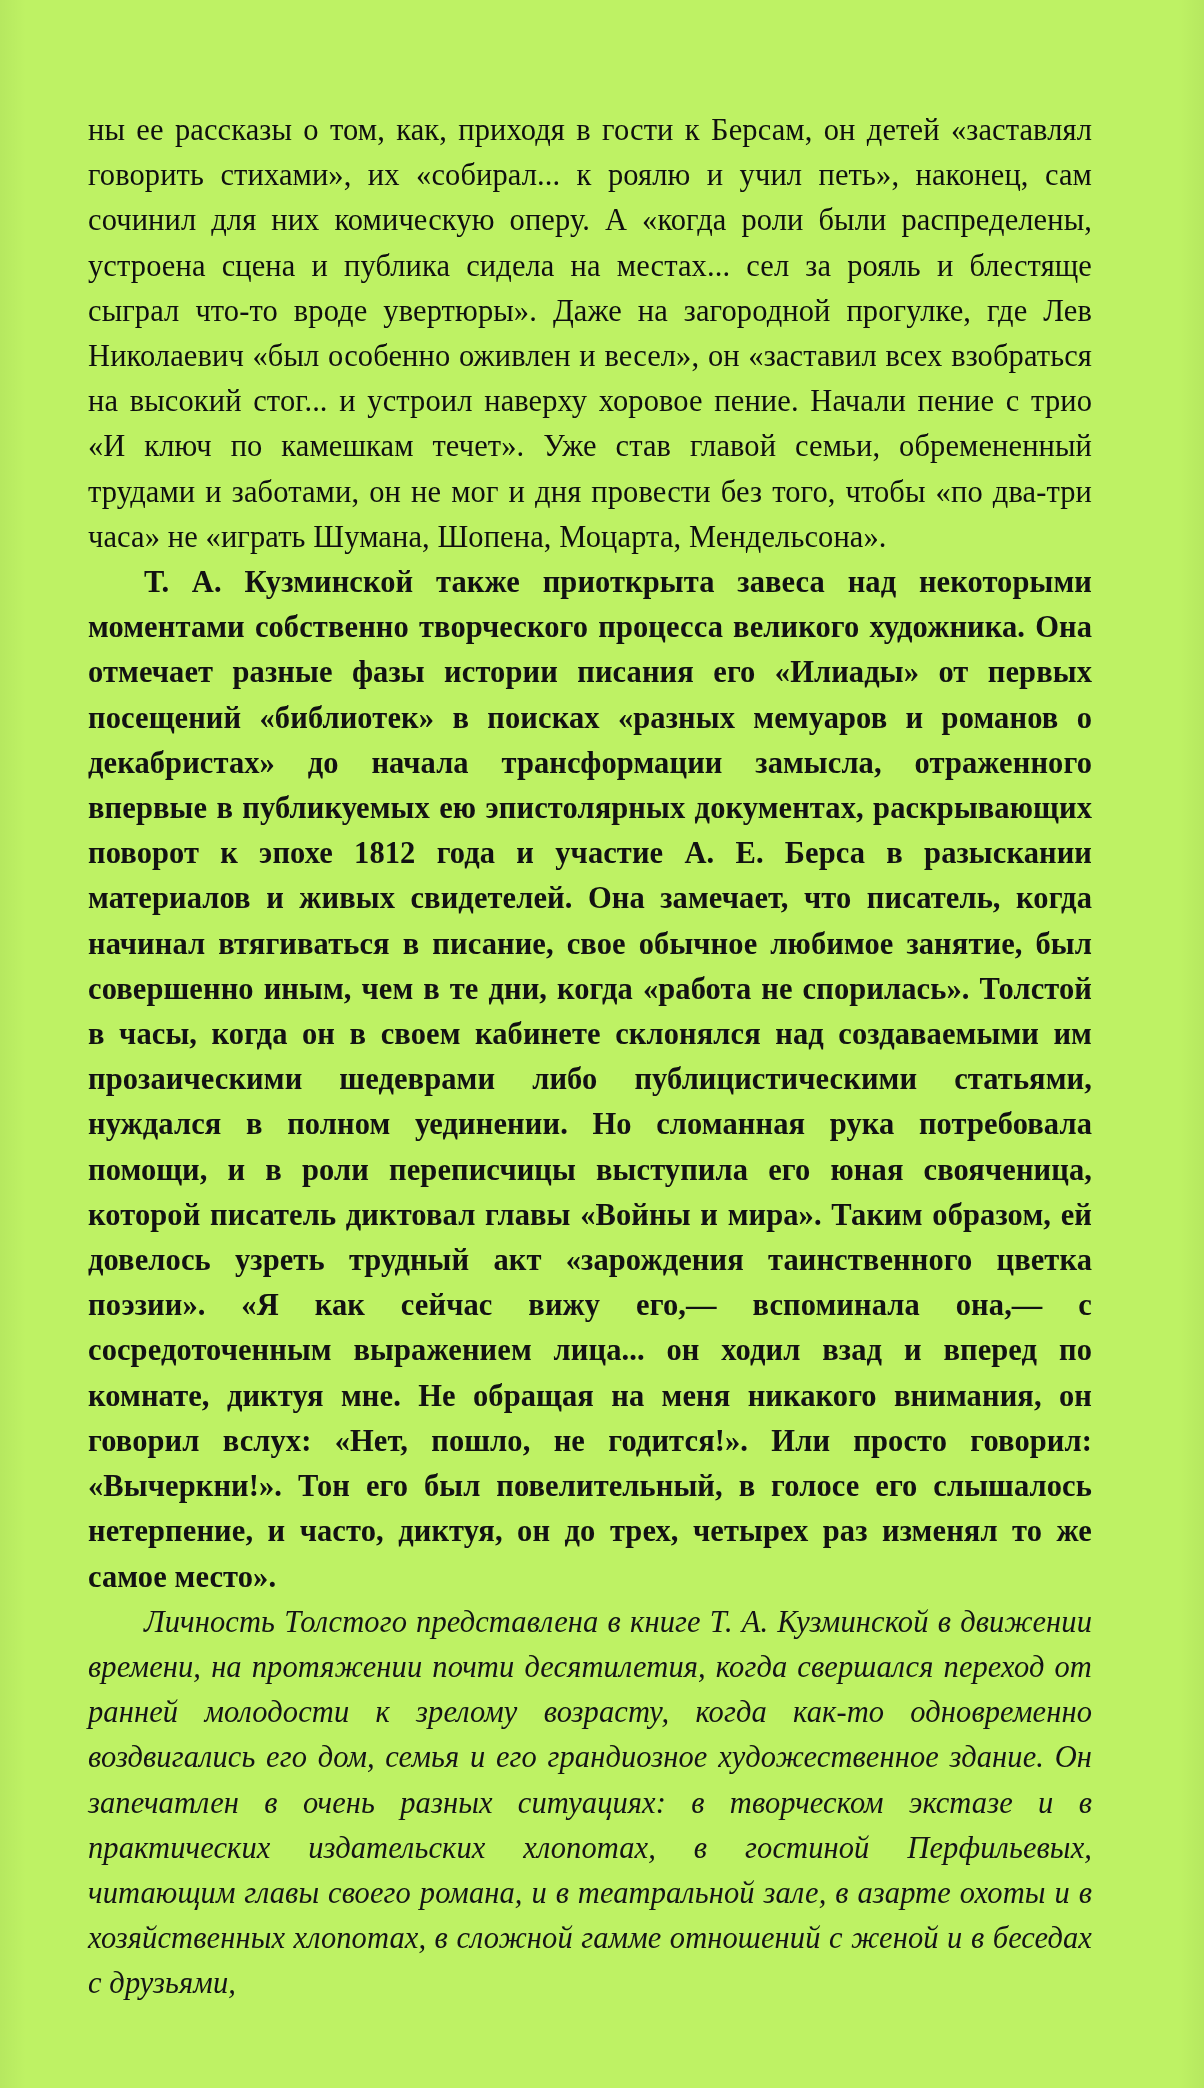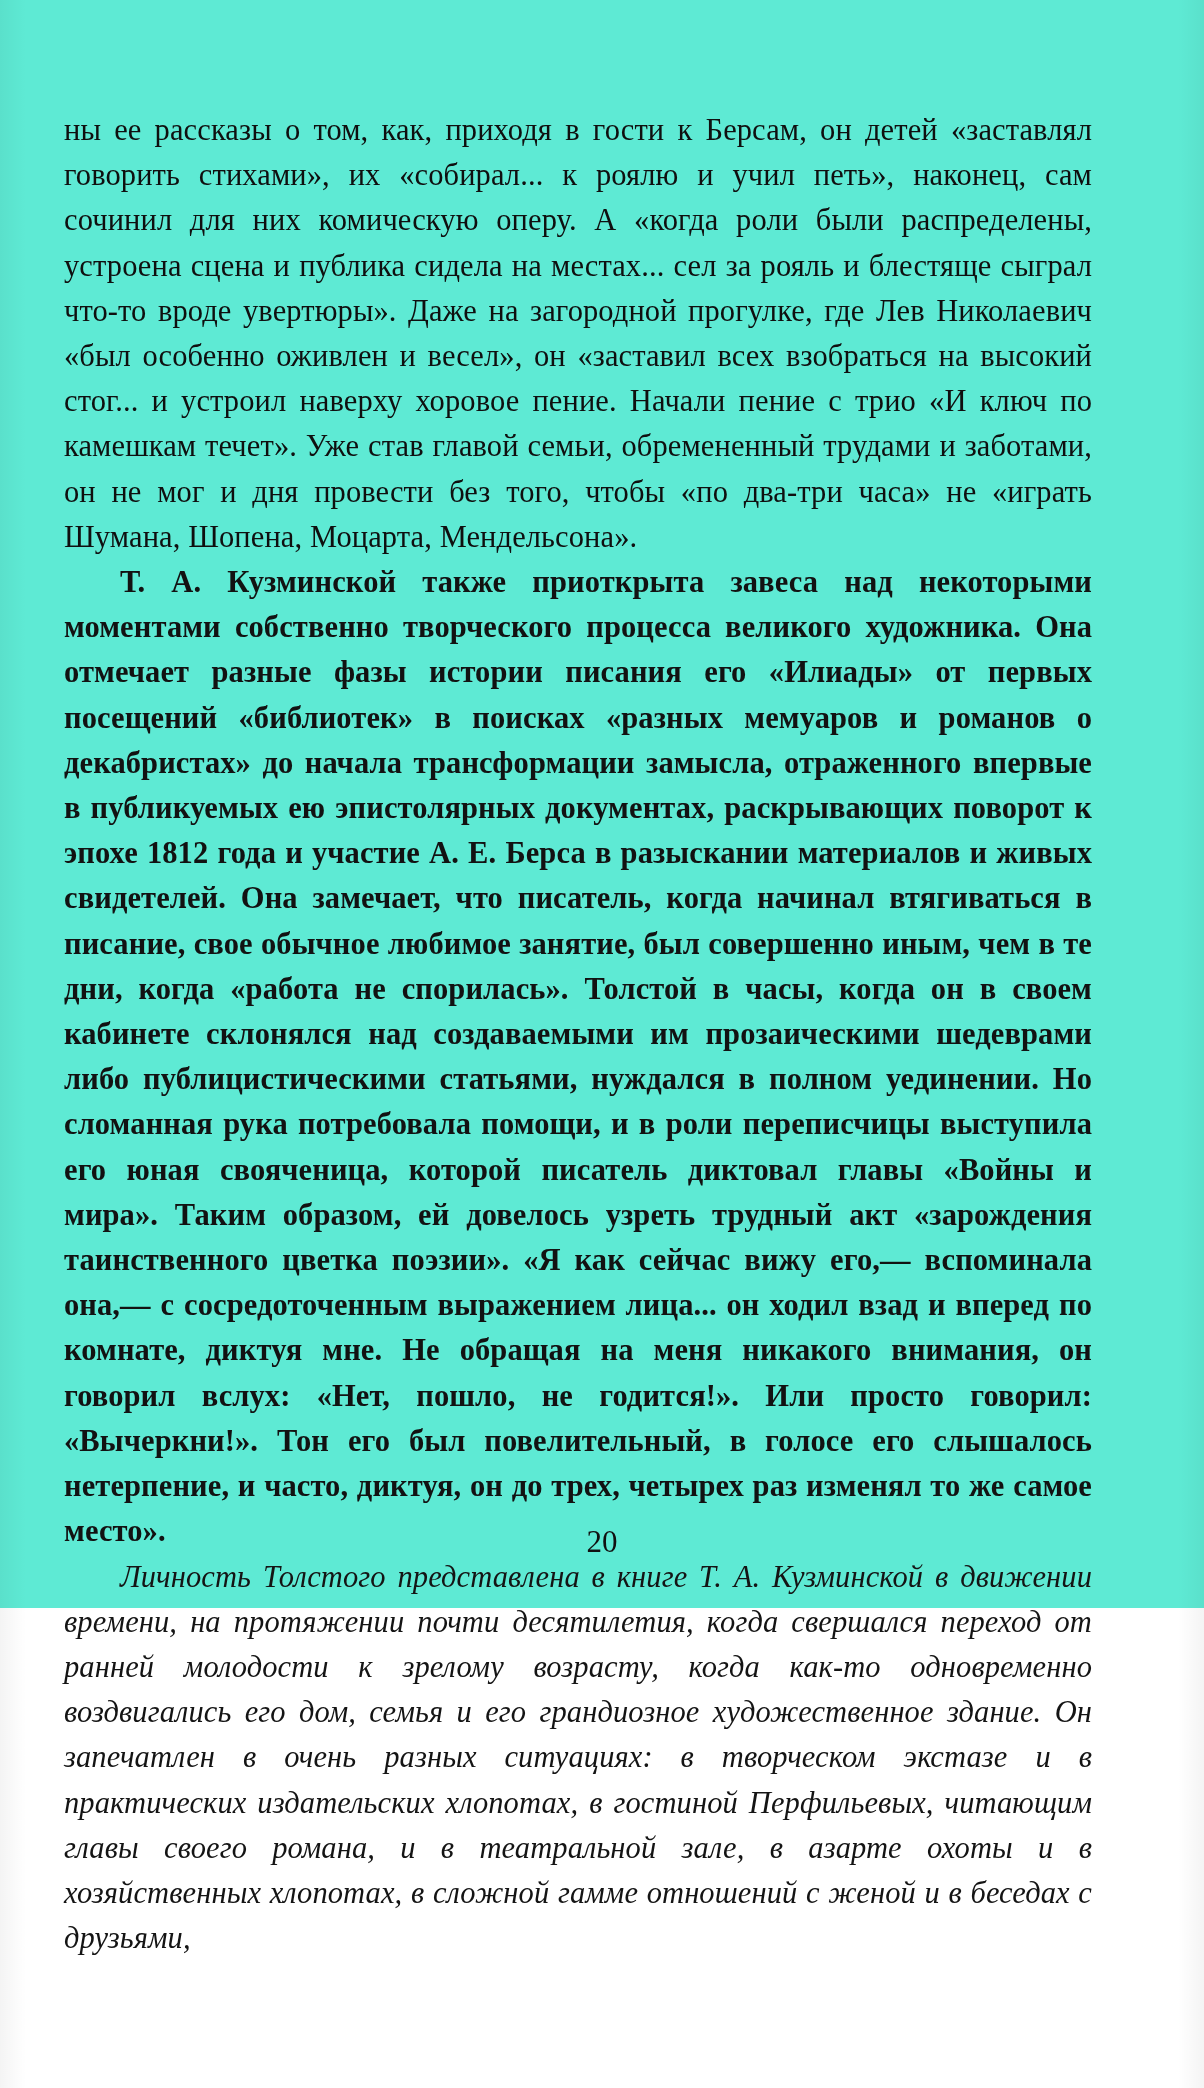--- a/index.html
+++ b/index.html
@@ -10,25 +10,25 @@
   body {
     width: 1204px;
     height: 2088px;
     font-family: "Liberation Serif", "DejaVu Serif", serif;
     color: #1a1a1a;
     position: relative;
     overflow: hidden;
   }
   .page {
     width: 1204px;
-    height: 1608px;
+    height: 2088px;
     box-sizing: border-box;
-    padding: 108px 112px 40px 64px;
+    padding: 108px 112px 40px 88px;
     position: relative;
-    background: #5eead4;
+    background: #bef264;
   }
   .text-block {
     font-size: 30.5px;
     line-height: 45.2px;
     text-align: justify;
     text-justify: inter-word;
     color: #111111;
     letter-spacing: 0.1px;
   }
   .para {
@@ -78,14 +78,13 @@
 <div class="page">
   <div class="edge-shade-left"></div>
   <div class="edge-shade-right"></div>
 
   <div class="text-block">
     <p class="para first">ны ее рассказы о том, как, приходя в гости к Берсам, он детей «заставлял говорить стихами», их «собирал... к роялю и учил петь», наконец, сам сочинил для них комическую оперу. А «когда роли были распределены, устроена сцена и публика сидела на местах... сел за рояль и блестяще сыграл что-то вроде увертюры». Даже на загородной прогулке, где Лев Николаевич «был особенно оживлен и весел», он «заставил всех взобраться на высокий стог... и устроил наверху хоровое пение. Начали пение с трио «И ключ по камешкам течет». Уже став главой семьи, обремененный трудами и заботами, он не мог и дня провести без того, чтобы «по два-три часа» не «играть Шумана, Шопена, Моцарта, Мендельсона».</p>
     <p class="para">Т. А. Кузминской также приоткрыта завеса над некоторыми моментами собственно творческого процесса великого художника. Она отмечает разные фазы истории писания его «Илиады» от первых посещений «библиотек» в поисках «разных мемуаров и романов о декабристах» до начала трансформации замысла, отраженного впервые в публикуемых ею эпистолярных документах, раскрывающих поворот к эпохе 1812 года и участие А. Е. Берса в разыскании материалов и живых свидетелей. Она замечает, что писатель, когда начинал втягиваться в писание, свое обычное любимое занятие, был совершенно иным, чем в те дни, когда «работа не спорилась». Толстой в часы, когда он в своем кабинете склонялся над создаваемыми им прозаическими шедеврами либо публицистическими статьями, нуждался в полном уединении. Но сломанная рука потребовала помощи, и в роли переписчицы выступила его юная свояченица, которой писатель диктовал главы «Войны и мира». Таким образом, ей довелось узреть трудный акт «зарождения таинственного цветка поэзии». «Я как сейчас вижу его,— вспоминала она,— с сосредоточенным выражением лица... он ходил взад и вперед по комнате, диктуя мне. Не обращая на меня никакого внимания, он говорил вслух: «Нет, пошло, не годится!». Или просто говорил: «Вычеркни!». Тон его был повелительный, в голосе его слышалось нетерпение, и часто, диктуя, он до трех, четырех раз изменял то же самое место».</p>
     <p class="para">Личность Толстого представлена в книге Т. А. Кузминской в движении времени, на протяжении почти десятилетия, когда свершался переход от ранней молодости к зрелому возрасту, когда как-то одновременно воздвигались его дом, семья и его грандиозное художественное здание. Он запечатлен в очень разных ситуациях: в творческом экстазе и в практических издательских хлопотах, в гостиной Перфильевых, читающим главы своего романа, и в театральной зале, в азарте охоты и в хозяйственных хлопотах, в сложной гамме отношений с женой и в беседах с друзьями,</p>
   </div>
 
-  <div class="page-number">20</div>
 </div>
 
 </body></html>

